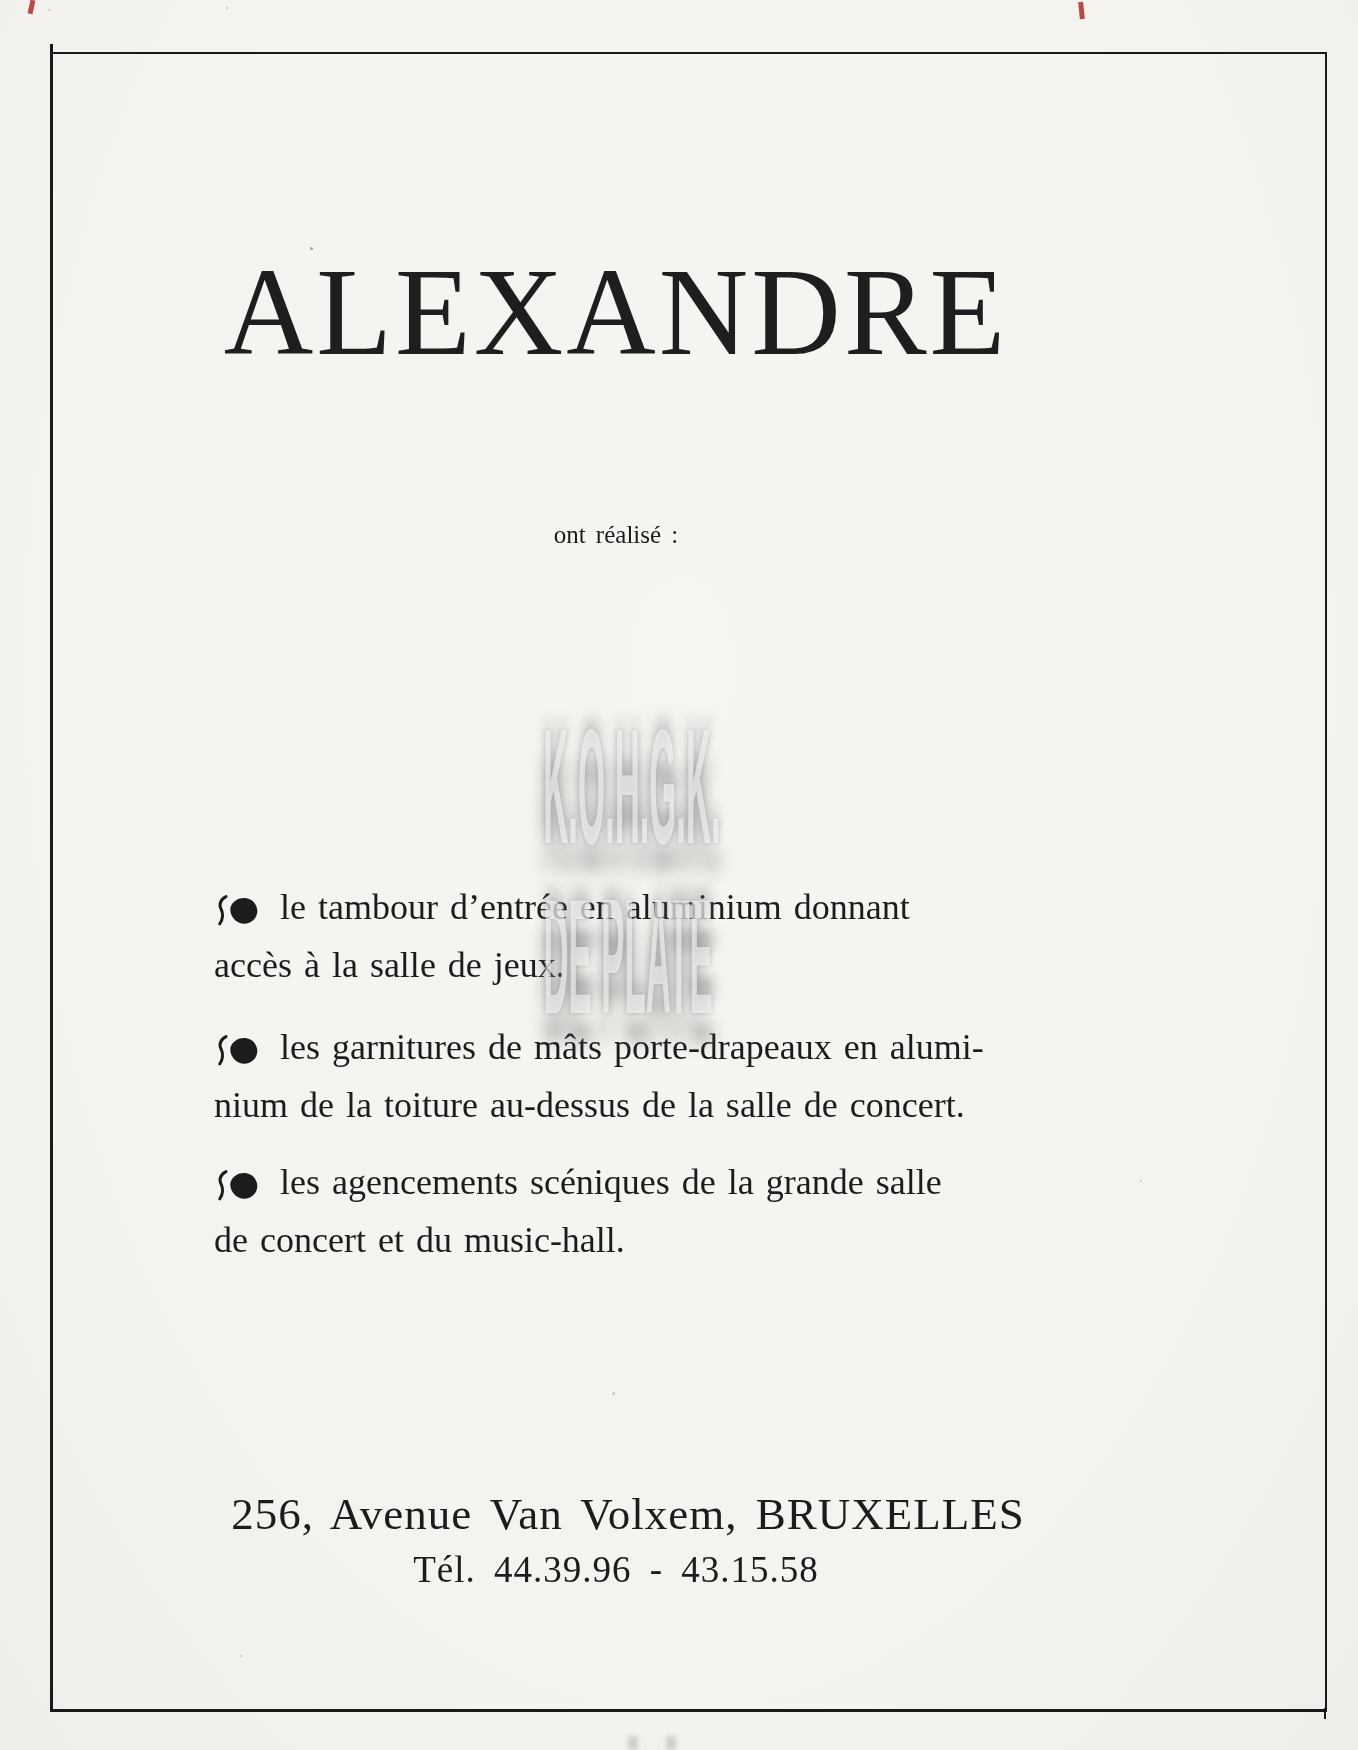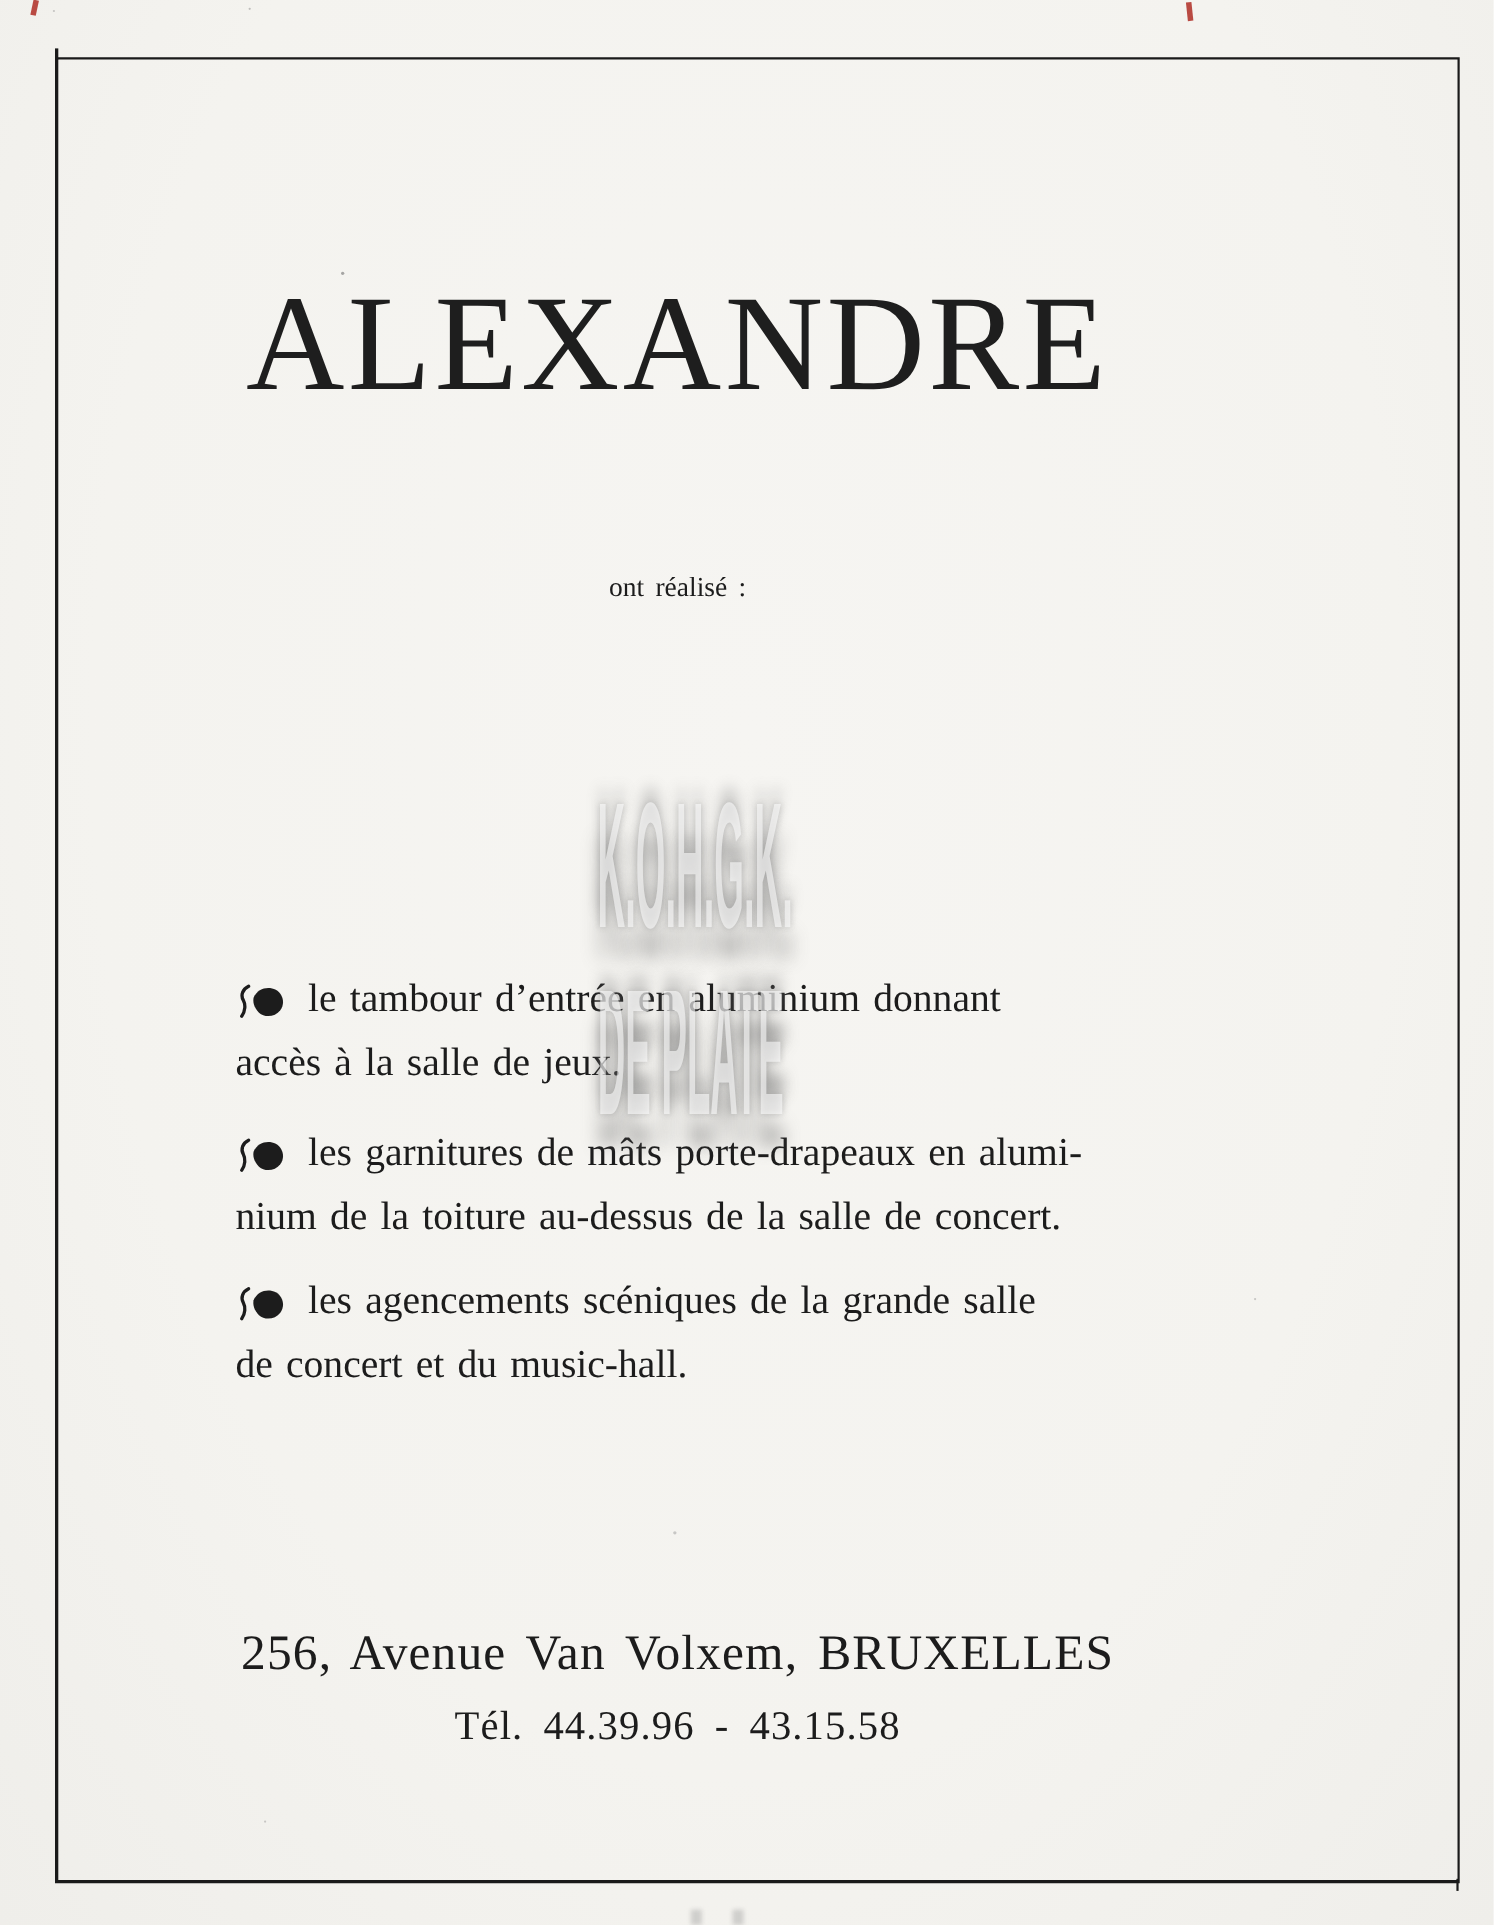--- a/index.html
+++ b/index.html
@@ -65,21 +65,21 @@
   .fleuron {
     position:absolute; left:2px; top:14px;
     width:46px; height:36px;
     transform:rotate(-8deg);
   }
   .fleuron path { fill:#1c1c1c; }
   .fleuron .curl { fill:none; stroke:#1c1c1c; stroke-width:3; stroke-linecap:round; }
 
   .address {
     position:absolute; left:0; top:1458px; width:100%;
-    margin:0; text-align:center;
+    margin:12px; text-align:center;
     font-size:45px; line-height:56px; letter-spacing:1px; word-spacing:6px;
   }
   .phone {
     position:absolute; left:0; top:1529px; width:100%;
     margin:0; text-align:center;
     font-size:37px; line-height:50px; letter-spacing:1px; word-spacing:8px;
   }
 
   
   .watermark {

